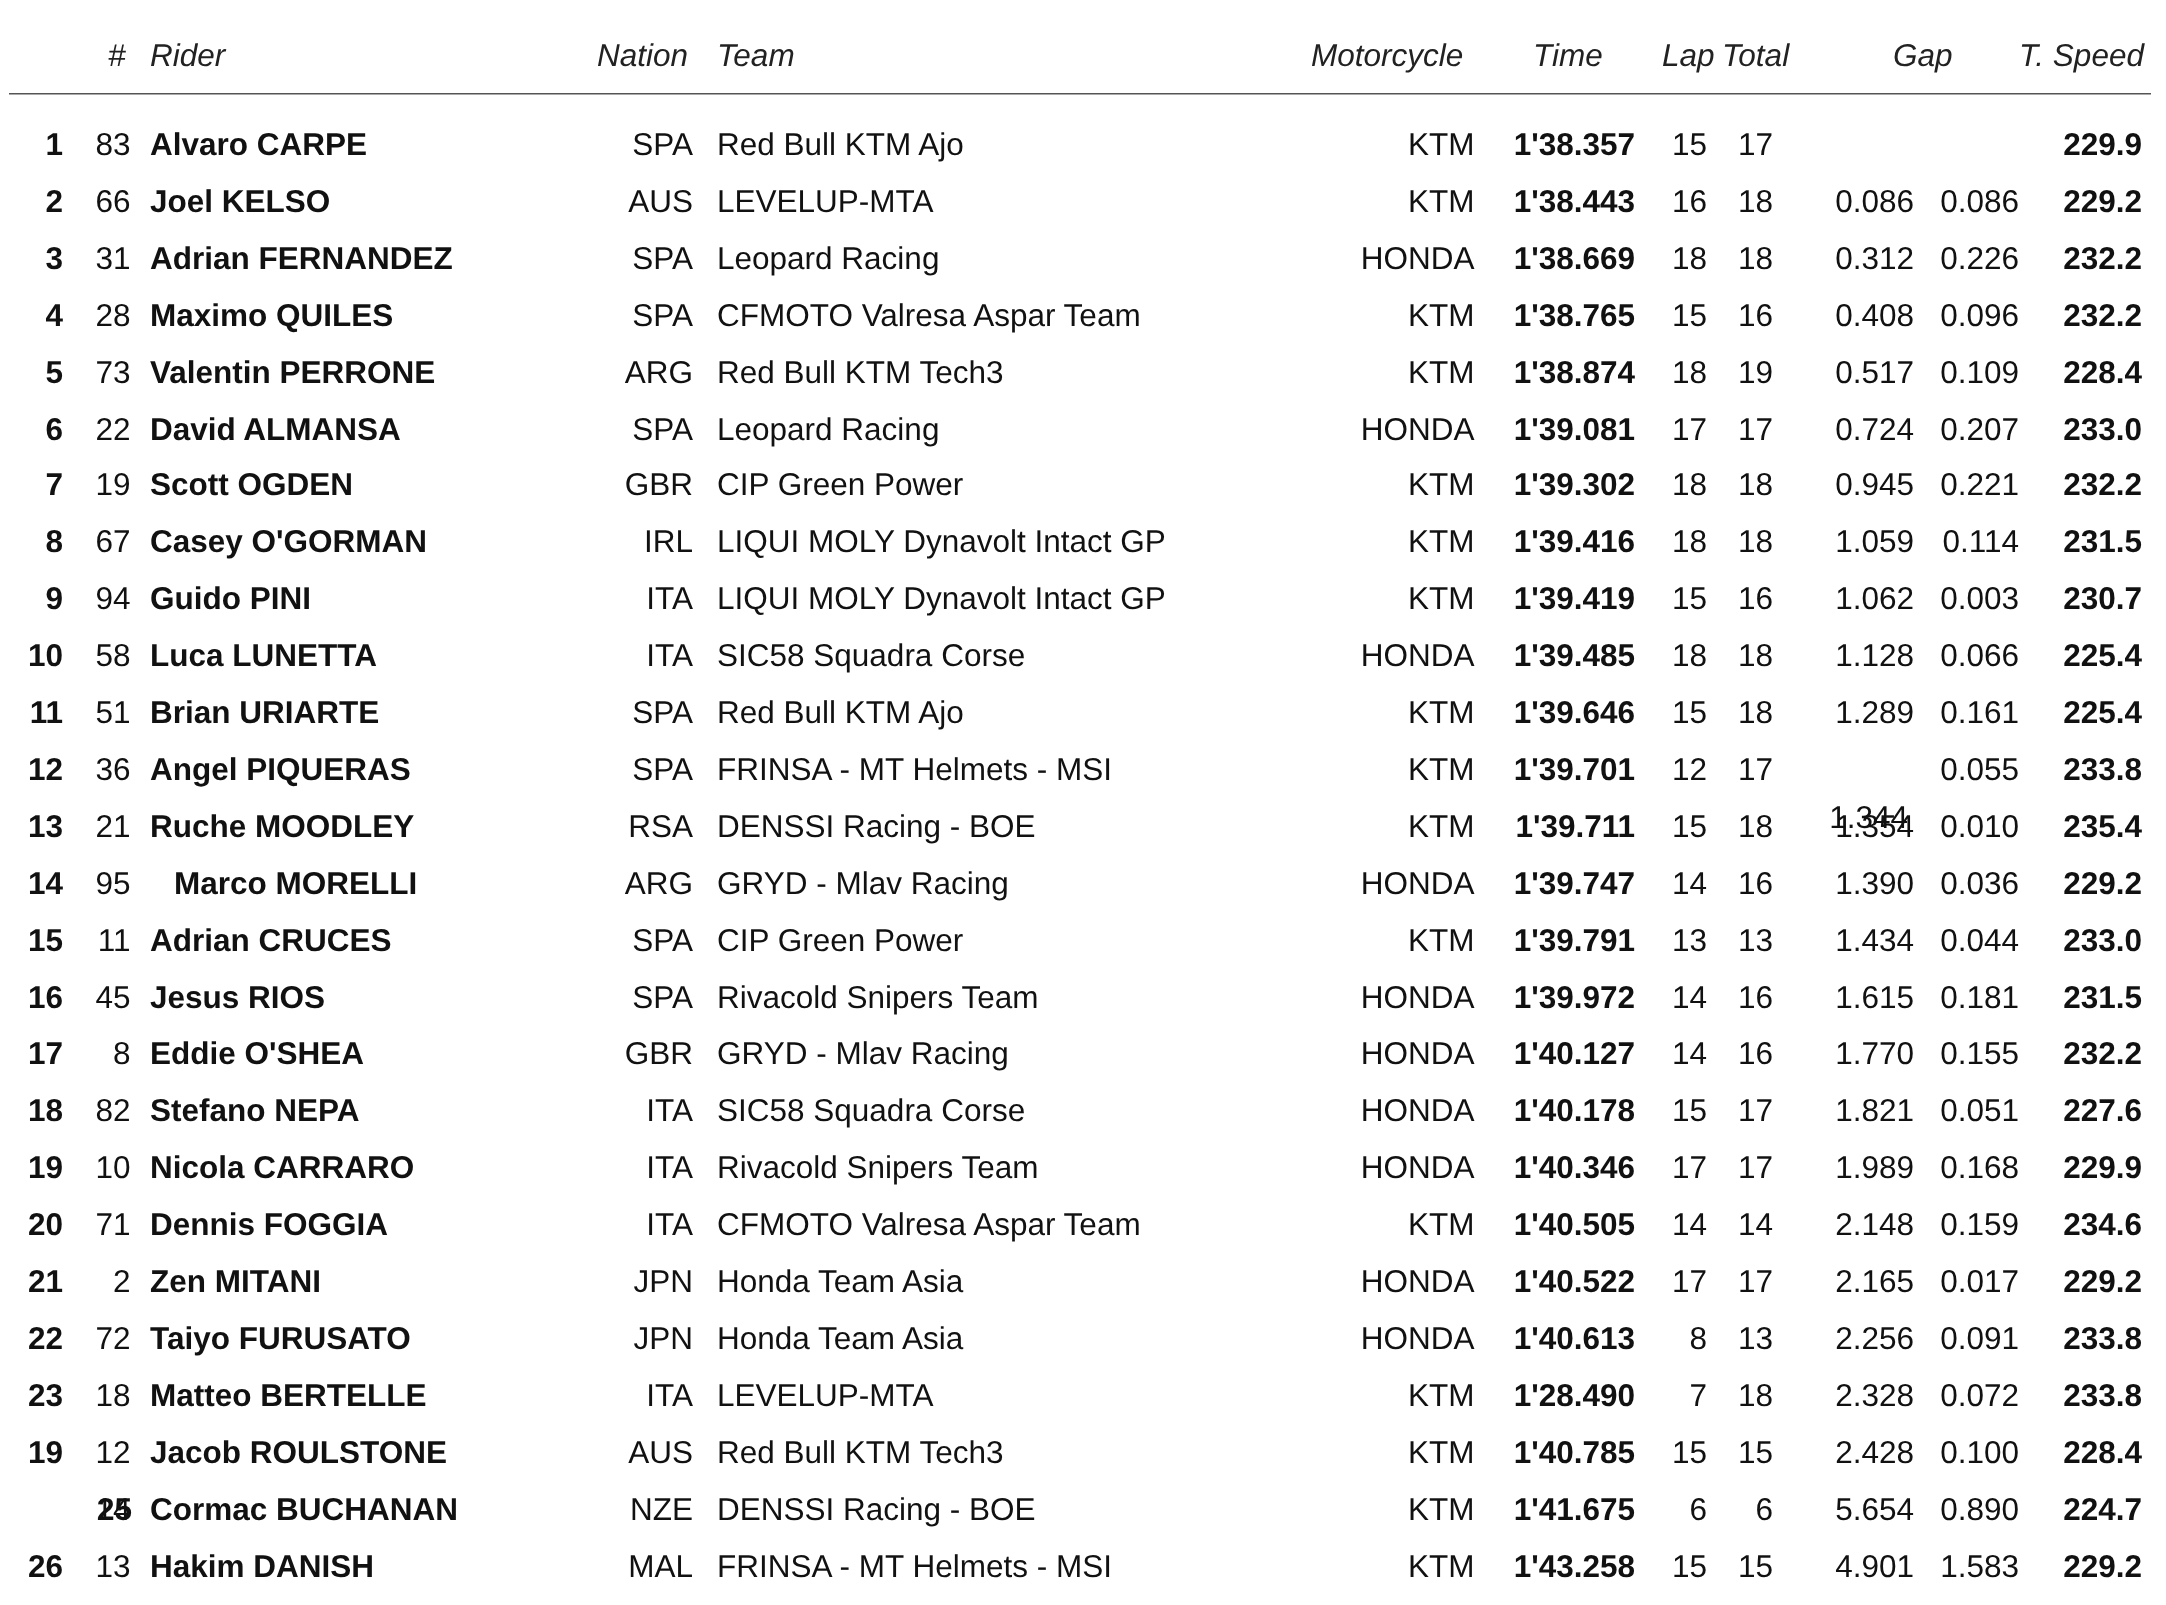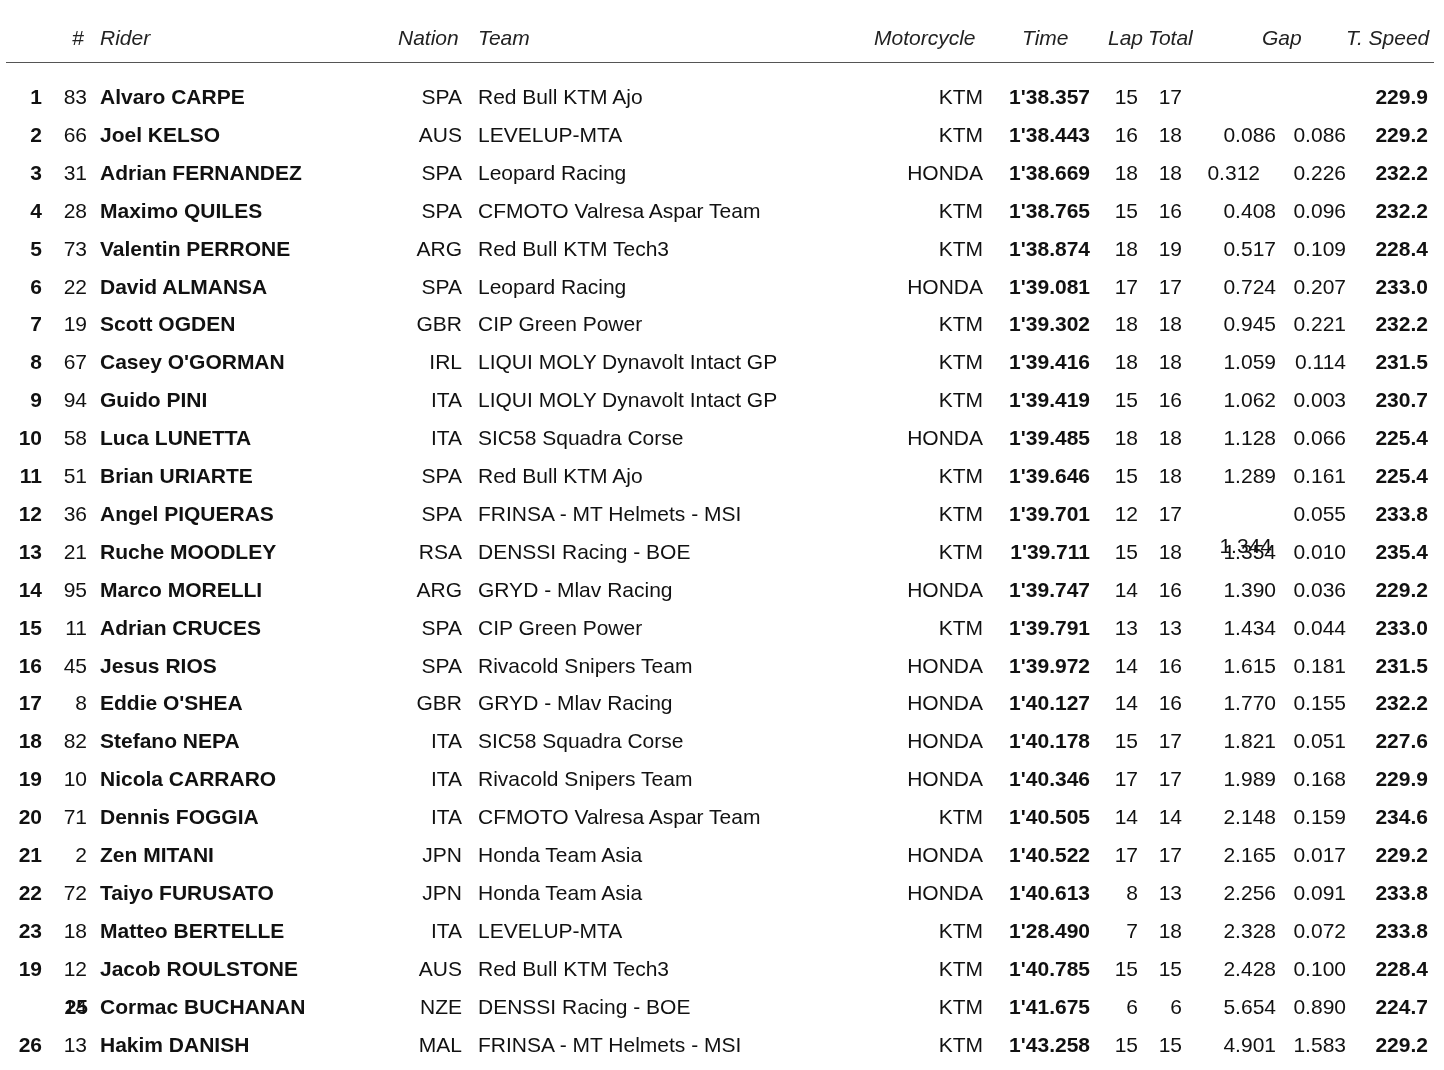--- a/index.html
+++ b/index.html
@@ -62,21 +62,21 @@
     <div class="row" style="top: 159.8px;">
       <span class="b r" style="right:1402px;">3</span>
       <span class="r" style="right:1357px;">31</span>
       <span class="b" style="left:100px;">Adrian FERNANDEZ</span>
       <span class="r" style="right:982px;">SPA</span>
       <span class="" style="left:478px;">Leopard Racing</span>
       <span class="r" style="right:461px;">HONDA</span>
       <span class="b r" style="right:354px;">1'38.669</span>
       <span class="r" style="right:306px;">18</span>
       <span class="r" style="right:262px;">18</span>
-      <span class="r" style="right:184px;margin-left:36px;">0.312</span>
+      <span class="r" style="right:168px;margin-left:36px;">0.312</span>
       <span class="r" style="right:98px;">0.226</span>
       <span class="b r" style="right:16px;">232.2</span>
     </div>
     <div class="row" style="top: 197.7px;">
       <span class="b r" style="right:1402px;">4</span>
       <span class="r" style="right:1357px;">28</span>
       <span class="b" style="left:100px;">Maximo QUILES</span>
       <span class="r" style="right:982px;">SPA</span>
       <span class="" style="left:478px;">CFMOTO Valresa Aspar Team</span>
       <span class="r" style="right:461px;">KTM</span>
@@ -209,21 +209,21 @@
       <span class="b r" style="right:354px;">1'39.711</span>
       <span class="r" style="right:306px;">15</span>
       <span class="r" style="right:262px;">18</span>
       <span class="r" style="right:168px;">1.354</span>
       <span class="r" style="right:98px;">0.010</span>
       <span class="b r" style="right:16px;">235.4</span>
     </div>
     <div class="row" style="top: 576.7px;">
       <span class="b r" style="right:1402px;">14</span>
       <span class="r" style="right:1357px;">95</span>
-      <span class="b" style="left:100px;">Marco MORELLI</span>
+      <span class="b" style="left:116px;">Marco MORELLI</span>
       <span class="r" style="right:982px;">ARG</span>
       <span class="" style="left:478px;">GRYD - Mlav Racing</span>
       <span class="r" style="right:461px;">HONDA</span>
       <span class="b r" style="right:354px;">1'39.747</span>
       <span class="r" style="right:306px;">14</span>
       <span class="r" style="right:262px;">16</span>
       <span class="r" style="right:168px;">1.390</span>
       <span class="r" style="right:98px;">0.036</span>
       <span class="b r" style="right:16px;">229.2</span>
     </div>

